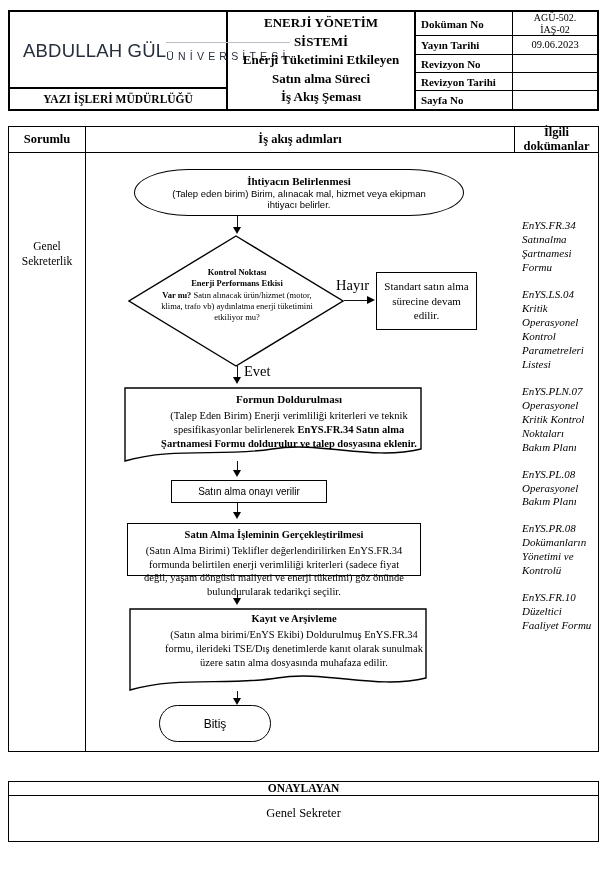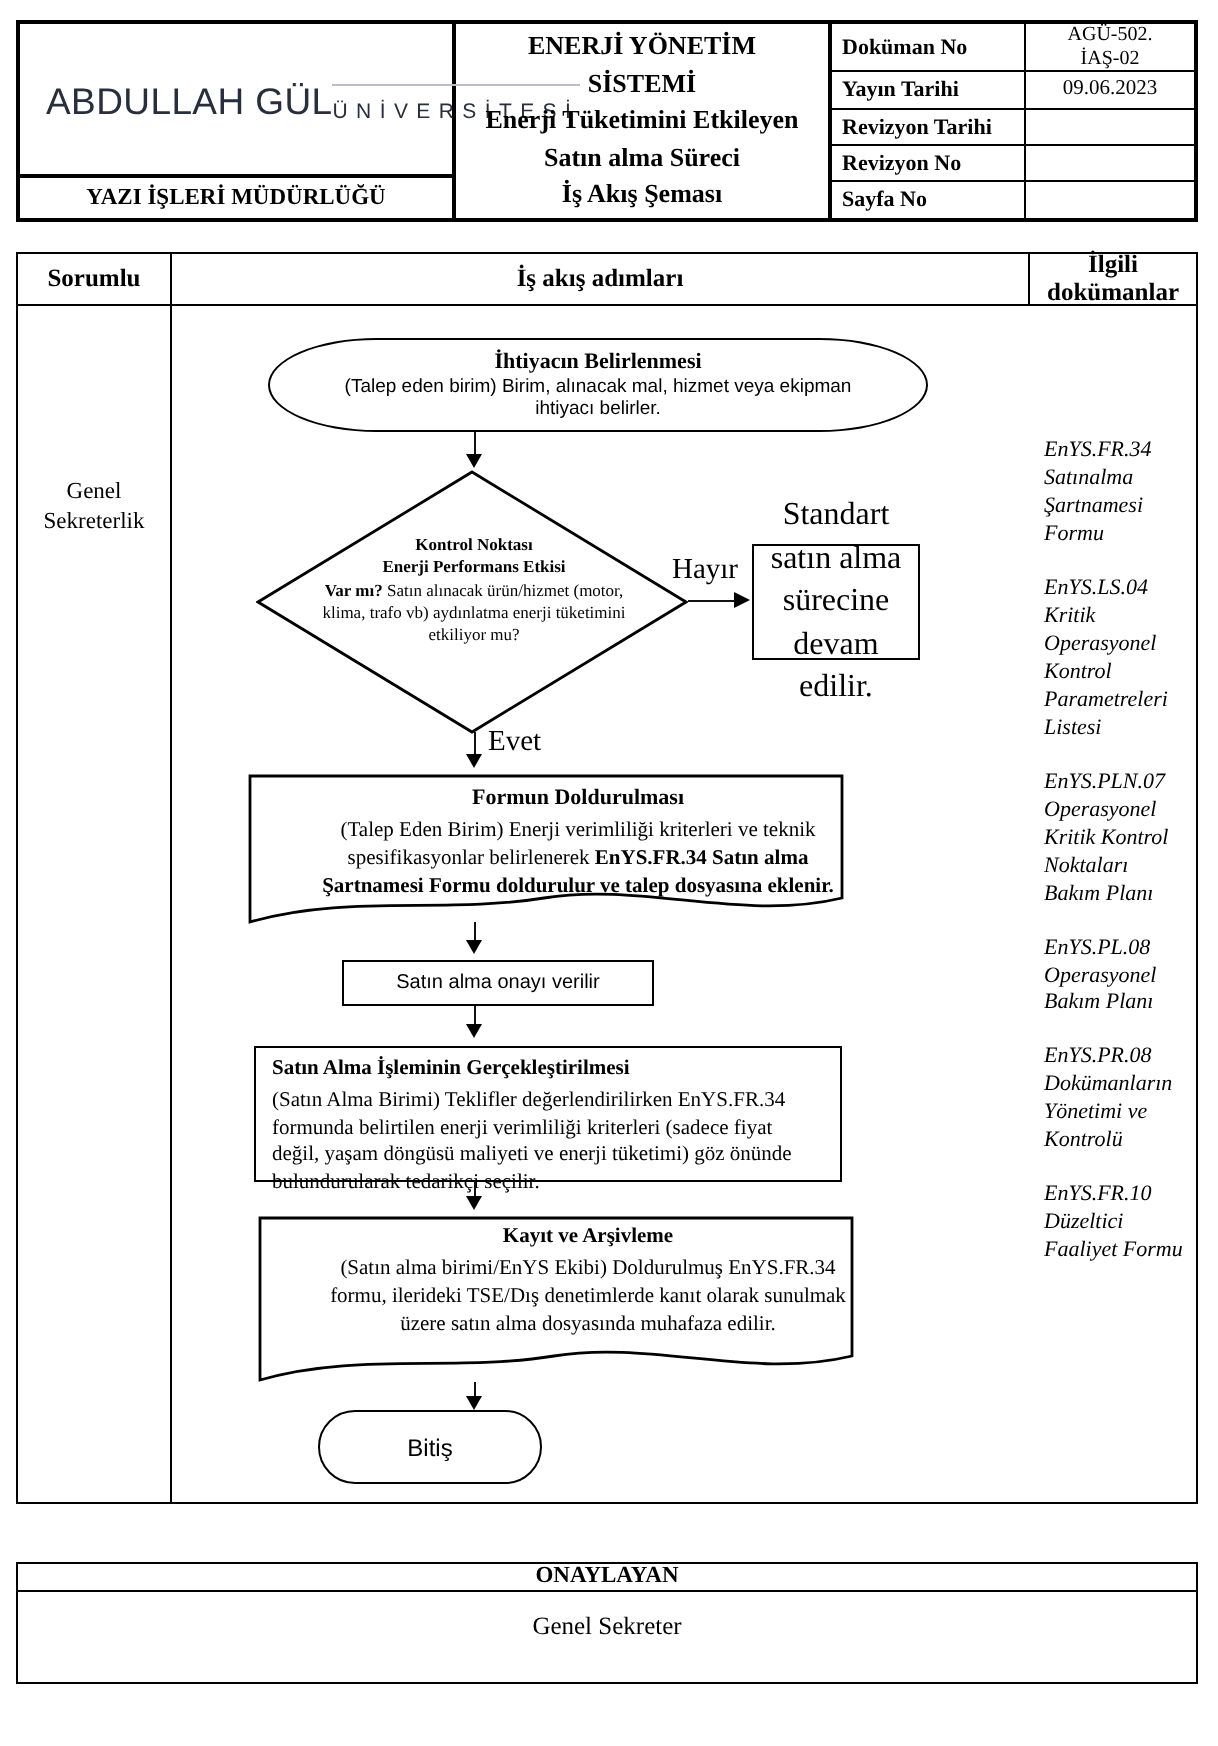--- a/index.html
+++ b/index.html
@@ -55,35 +55,35 @@
   .oval-start .t { font-weight:bold; font-size:11px; }
   .oval-start .s { font-size:9.5px; margin-top:1px; }
   .vline { position:absolute; width:0; border-left:1.4px solid #111; }
   .ahead-d { position:absolute; width:0; height:0; border-left:4.5px solid transparent; border-right:4.5px solid transparent; border-top:7px solid #000; }
   .ahead-r { position:absolute; width:0; height:0; border-top:4.5px solid transparent; border-bottom:4.5px solid transparent; border-left:8px solid #000; }
   .hline { position:absolute; height:0; border-top:1.4px solid #111; }
   .diamond-svg { position:absolute; left:42px; top:82px; }
   .diamond-text { position:absolute; left:72px; top:103px; width:158px; text-align:center;
                   font-size:8.5px; line-height:1.32; }
   .branch-label { position:absolute; font-size:14.5px; }
-  .std-box { left:290px; top:119px; width:84px; height:58px; border-width:1.3px;
+  .std-box { left:290px; top:119px; width:101px; height:58px; border-width:1.3px;
              display:flex; align-items:center; justify-content:center; text-align:center;
-             font-size:16px; line-height:1.35; padding:0 5px; }
+             font-size:11px; line-height:1.35; padding:0 5px; }
   .docshape { position:absolute; }
   .docshape .inner { position:absolute; left:16px; top:0; width:100%; text-align:center; }
   .doc1 { left:38px; top:234px; width:298px; height:80px; }
   .doc1 .inner { padding:6px 10px 0; }
   .doc2 { left:43px; top:455px; width:298px; height:86px; }
   .doc2 .inner { padding:5px 12px 0; }
   .docshape .t { font-weight:bold; font-size:11px; margin-bottom:4px; }
   .docshape .b { font-size:10.5px; line-height:1.32; }
   .onay-box { left:85px; top:327px; width:156px; height:23px; border-width:1.3px;
               display:flex; align-items:center; justify-content:center; font-size:10px; }
-  .purchase-box { left:41px; top:370px; width:294px; height:68px; border-width:1.3px;
-                  padding:5px 8px 0; }
+  .purchase-box { left:41px; top:370px; width:294px; height:53px; border-width:1.3px;
+                  text-align:center; padding:5px 8px 0; }
   .purchase-box .t { font-weight:bold; font-size:10.5px; margin-bottom:4px; }
   .purchase-box .b { font-size:10.5px; line-height:1.3; }
   .oval-end { left:73px; top:552px; width:112px; height:37px; border-radius:19px;
               display:flex; align-items:center; justify-content:center; font-size:12px; }
 
   
   .approve { position:absolute; left:8px; top:781px; width:591px; height:61px; border:1.5px solid #000; }
   .app-h { height:14px; border-bottom:1.5px solid #000; text-align:center; font-weight:bold; font-size:11.5px; line-height:12px; }
   .app-b { padding-top:9px; text-align:center; font-size:12.5px; line-height:1.35; }
 </style>
@@ -122,26 +122,26 @@
     <div class="hdr-right">
       <div class="meta-row r1">
         <div class="meta-label">Doküman No</div>
         <div class="meta-value prewrap" style="font-size:10px;">AGÜ-502.
 İAŞ-02</div>
       </div>
       <div class="meta-row r2">
         <div class="meta-label">Yayın Tarihi</div>
         <div class="meta-value">09.06.2023</div>
       </div>
+      <div class="meta-row r3">
+        <div class="meta-label">Revizyon No</div>
+        <div class="meta-value"></div>
+      </div>
       <div class="meta-row r4">
         <div class="meta-label">Revizyon Tarihi</div>
-        <div class="meta-value"></div>
-      </div>
-      <div class="meta-row r3">
-        <div class="meta-label">Revizyon No</div>
         <div class="meta-value"></div>
       </div>
       <div class="meta-row">
         <div class="meta-label">Sayfa No</div>
         <div class="meta-value"></div>
       </div>
     </div>
   </div>
 
   <div class="main">

